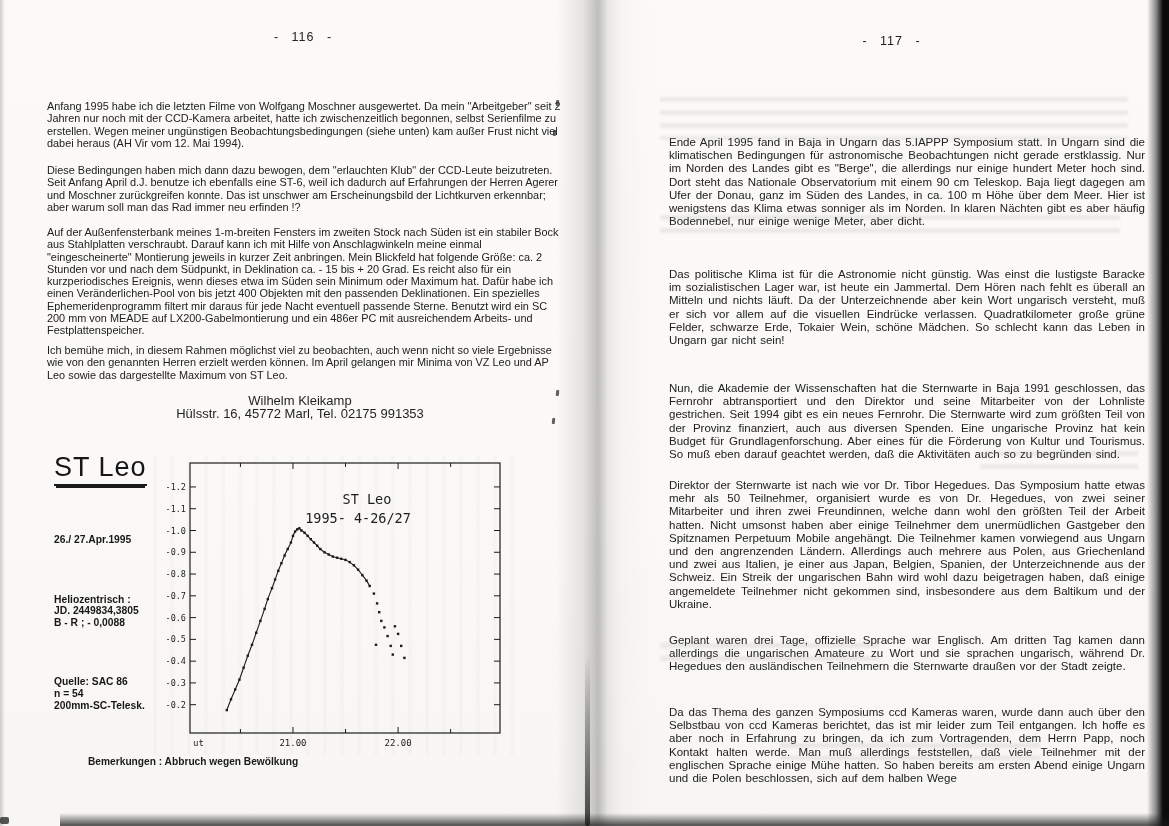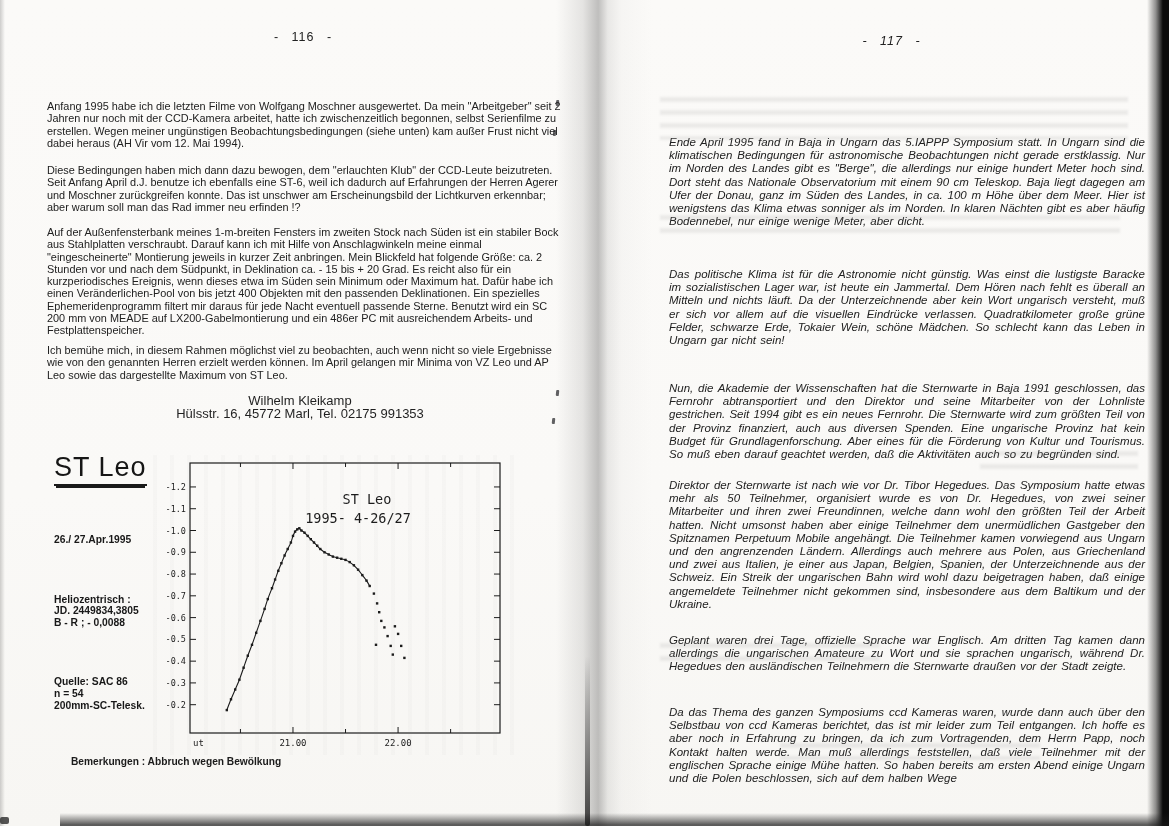--- a/index.html
+++ b/index.html
@@ -27,41 +27,41 @@
   .fold-line{position:absolute;left:585px;bottom:0;width:5px;height:170px;
     background:linear-gradient(to bottom, rgba(40,40,40,0), rgba(25,25,25,.8));border-radius:2px;}
   .staple{position:absolute;width:3px;height:6px;background:#26262a;opacity:.72;border-radius:1px;transform:rotate(6deg);}
   .bleed{position:absolute;filter:blur(1.3px);opacity:.14;pointer-events:none;
     background:repeating-linear-gradient(to bottom, transparent 0 3px, #8d8d8d 3px 8px, transparent 8px 13px);}
   .streaks{position:absolute;left:140px;top:455px;width:385px;height:300px;opacity:.5;pointer-events:none;
     background:repeating-linear-gradient(90deg, transparent 0 13px, rgba(130,130,130,.07) 13px 17px);}
   
   .page{position:absolute;top:0;height:580px;}
   .page-left{left:40px;width:526px;}
-  .page-right{left:648px;width:487px;font-style:italic;}
+  .page-right{left:648px;width:487px;}
   .pnum{position:absolute;left:0;width:100%;text-align:center;font-size:12.5px;letter-spacing:1px;word-spacing:8px;color:#222;}
   .page-left .pnum{top:30px;}
   .page-right .pnum{top:34px;}
   h2{margin:0;font-size:11.8px;text-align:center;font-weight:bold;color:#1d1d1d;}
   .head-left{position:absolute;top:71px;left:0;width:100%;}
   .head-right{position:absolute;top:72px;left:0;width:100%;font-weight:normal;font-size:12.6px;}
   .para-l{position:absolute;left:7px;width:516px;margin:0;font-size:10.9px;line-height:12.3px;color:#212121;}
   .p-l1{top:100px;} .p-l2{top:164px;} .p-l3{top:226px;} .p-l4{top:344px;}
   .para-r{position:absolute;left:5px;width:476px;margin:16px;font-size:11.5px;line-height:13.2px;
     text-align:justify;color:#212121;word-spacing:1px;}
   .p-r1{top:120px;} .p-r2{top:252px;} .p-r3{top:366px;} .p-r4{top:463px;} .p-r5{top:618px;} .p-r6{top:690px;}
   .sig{position:absolute;top:394px;left:30px;width:460px;text-align:center;font-size:13px;line-height:13px;}
   
   .chart-wrap{position:absolute;top:450px;left:0;width:526px;height:315px;}
   .info-panel{position:absolute;left:14px;top:2px;width:142px;}
   .st-title{font-size:27px;letter-spacing:1px;color:#161616;display:inline-block;
     border-bottom:2px solid #1a1a1a;padding-bottom:1px;box-shadow:0 4px 0 -2px #1a1a1a;}
   .panel-groups{margin-top:10px;font-size:10.3px;line-height:11.6px;color:#181818;font-weight:600;}
   .panel-group{margin-bottom:5px;margin-top:48px;}
-  .caption{position:absolute;top:756px;left:31px;font-size:10.2px;font-weight:bold;color:#1b1b1b;}
+  .caption{position:absolute;top:756px;left:48px;font-size:10.2px;font-weight:bold;color:#1b1b1b;}
   svg.plot{position:absolute;left:108px;top:0;}
   svg text{font-family:"DejaVu Sans Mono", monospace;fill:#1b1b1b;}
 </style>
 </head>
 <body>
 
 <div class="scan">
 
   <div class="page page-left">
     <div class="pnum">- 116 -</div>

